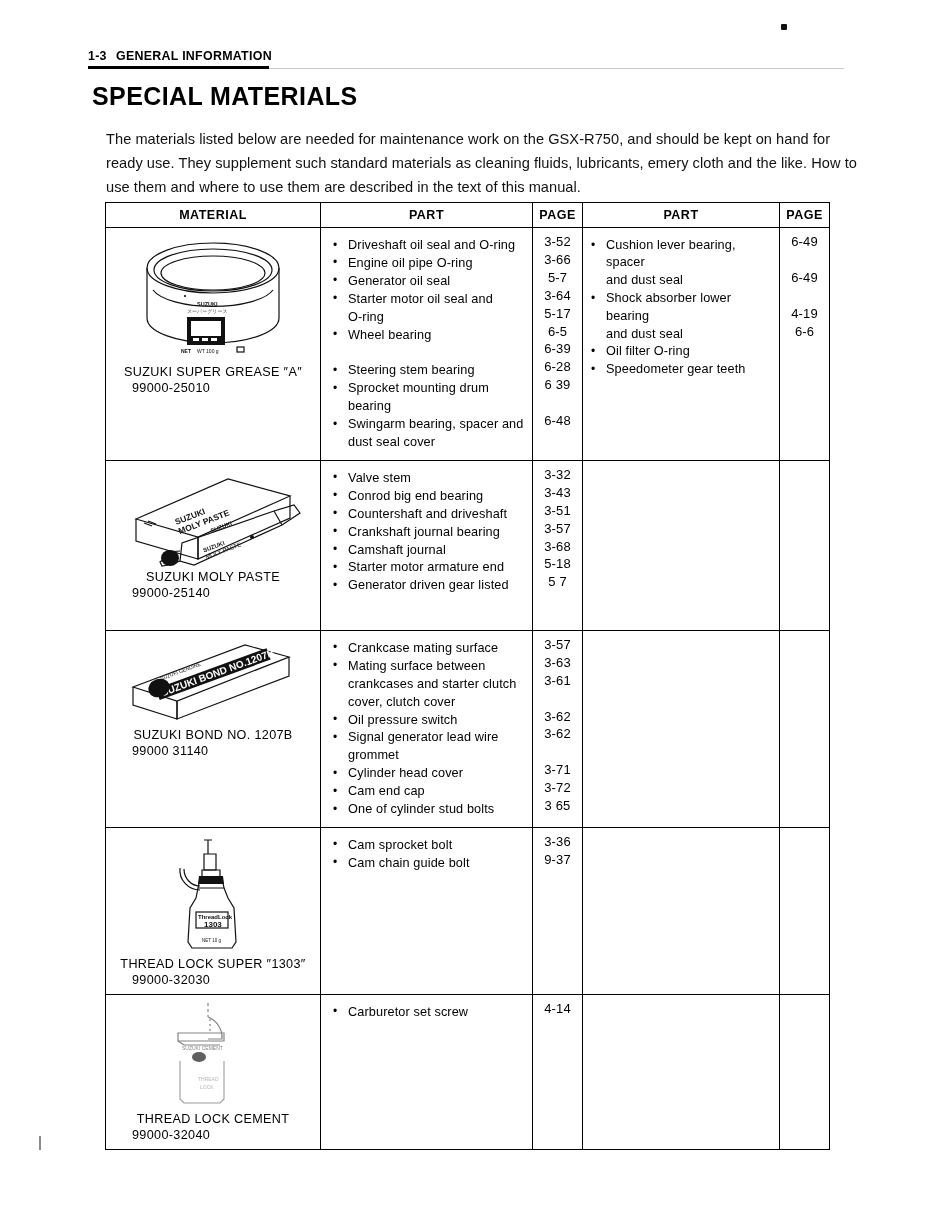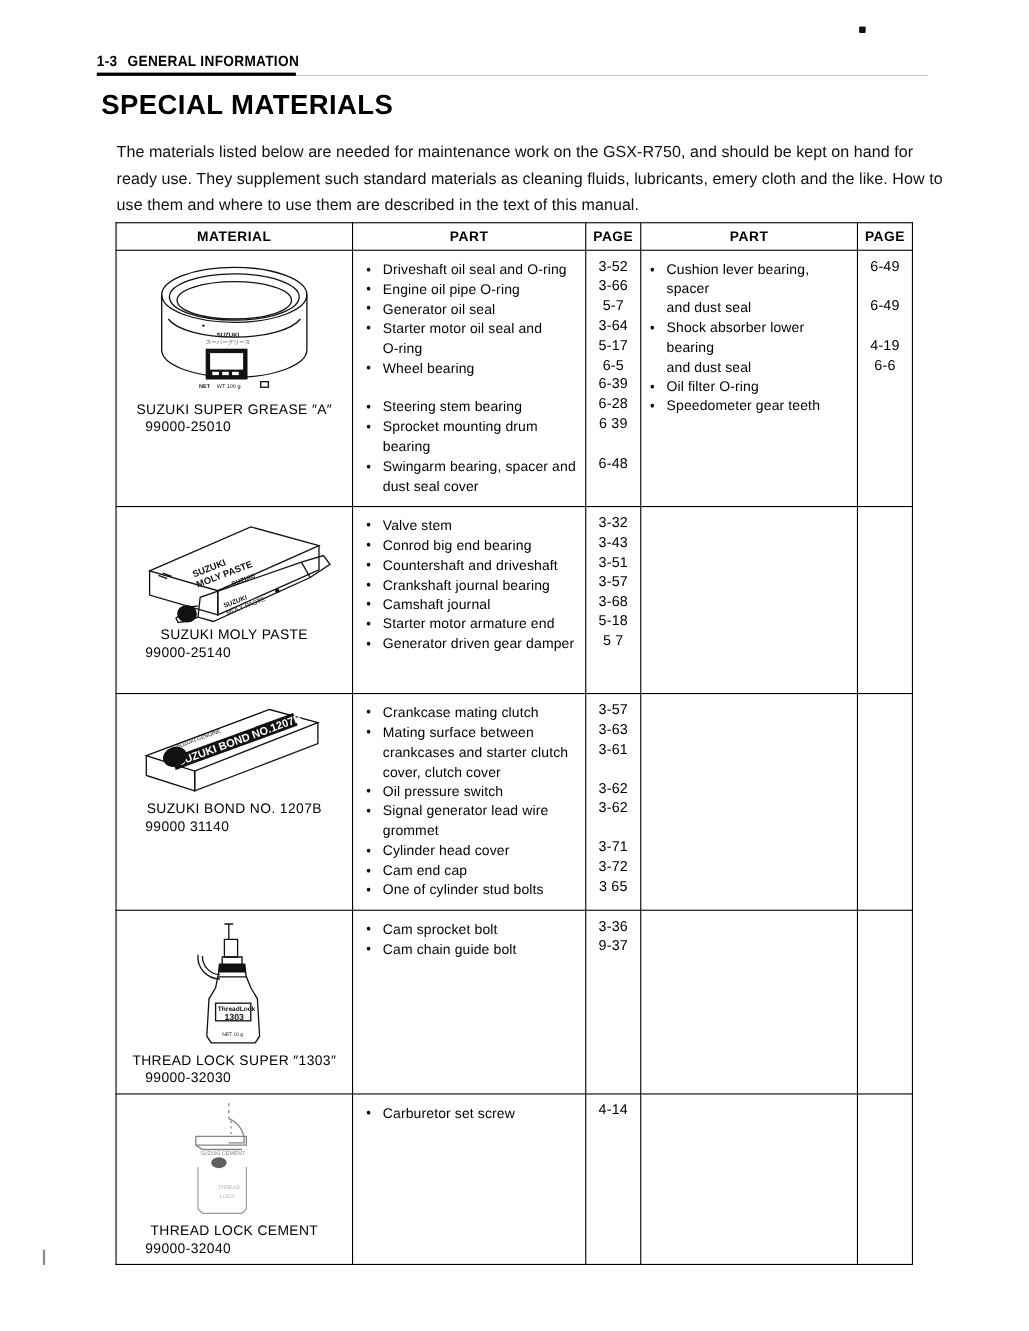--- a/index.html
+++ b/index.html
@@ -357,21 +357,21 @@
               </div>
             </td>
             <td>
               <ul class="parts">
                 <li>Valve stem</li>
                 <li>Conrod big end bearing</li>
                 <li>Countershaft and driveshaft</li>
                 <li>Crankshaft journal bearing</li>
                 <li>Camshaft journal</li>
                 <li>Starter motor armature end</li>
-                <li>Generator driven gear damper</li>
+                <li>Generator driven gear listed</li>
               </ul>
             </td>
             <td>
               <ul class="pages">
                 <li>3-32</li>
                 <li>3-43</li>
                 <li>3-51</li>
                 <li>3-57</li>
                 <li>3-68</li>
                 <li>5-18</li>
@@ -398,21 +398,21 @@
       </g>
       <ellipse cx="36" cy="53" rx="11" ry="9" fill="#111" transform="rotate(-20 36 53)"></ellipse>
     </svg>
                 </div>
                 <div class="mat-name">SUZUKI BOND NO. 1207B</div>
                 <div class="mat-code">99000 31140</div>
               </div>
             </td>
             <td>
               <ul class="parts">
-                <li>Crankcase mating clutch</li>
+                <li>Crankcase mating surface</li>
                 <li>Mating surface between</li>
                 <li class="cont">crankcases and starter clutch</li>
                 <li class="cont">cover, clutch cover</li>
                 <li>Oil pressure switch</li>
                 <li>Signal generator lead wire</li>
                 <li class="cont">grommet</li>
                 <li>Cylinder head cover</li>
                 <li>Cam end cap</li>
                 <li>One of cylinder stud bolts</li>
               </ul>

